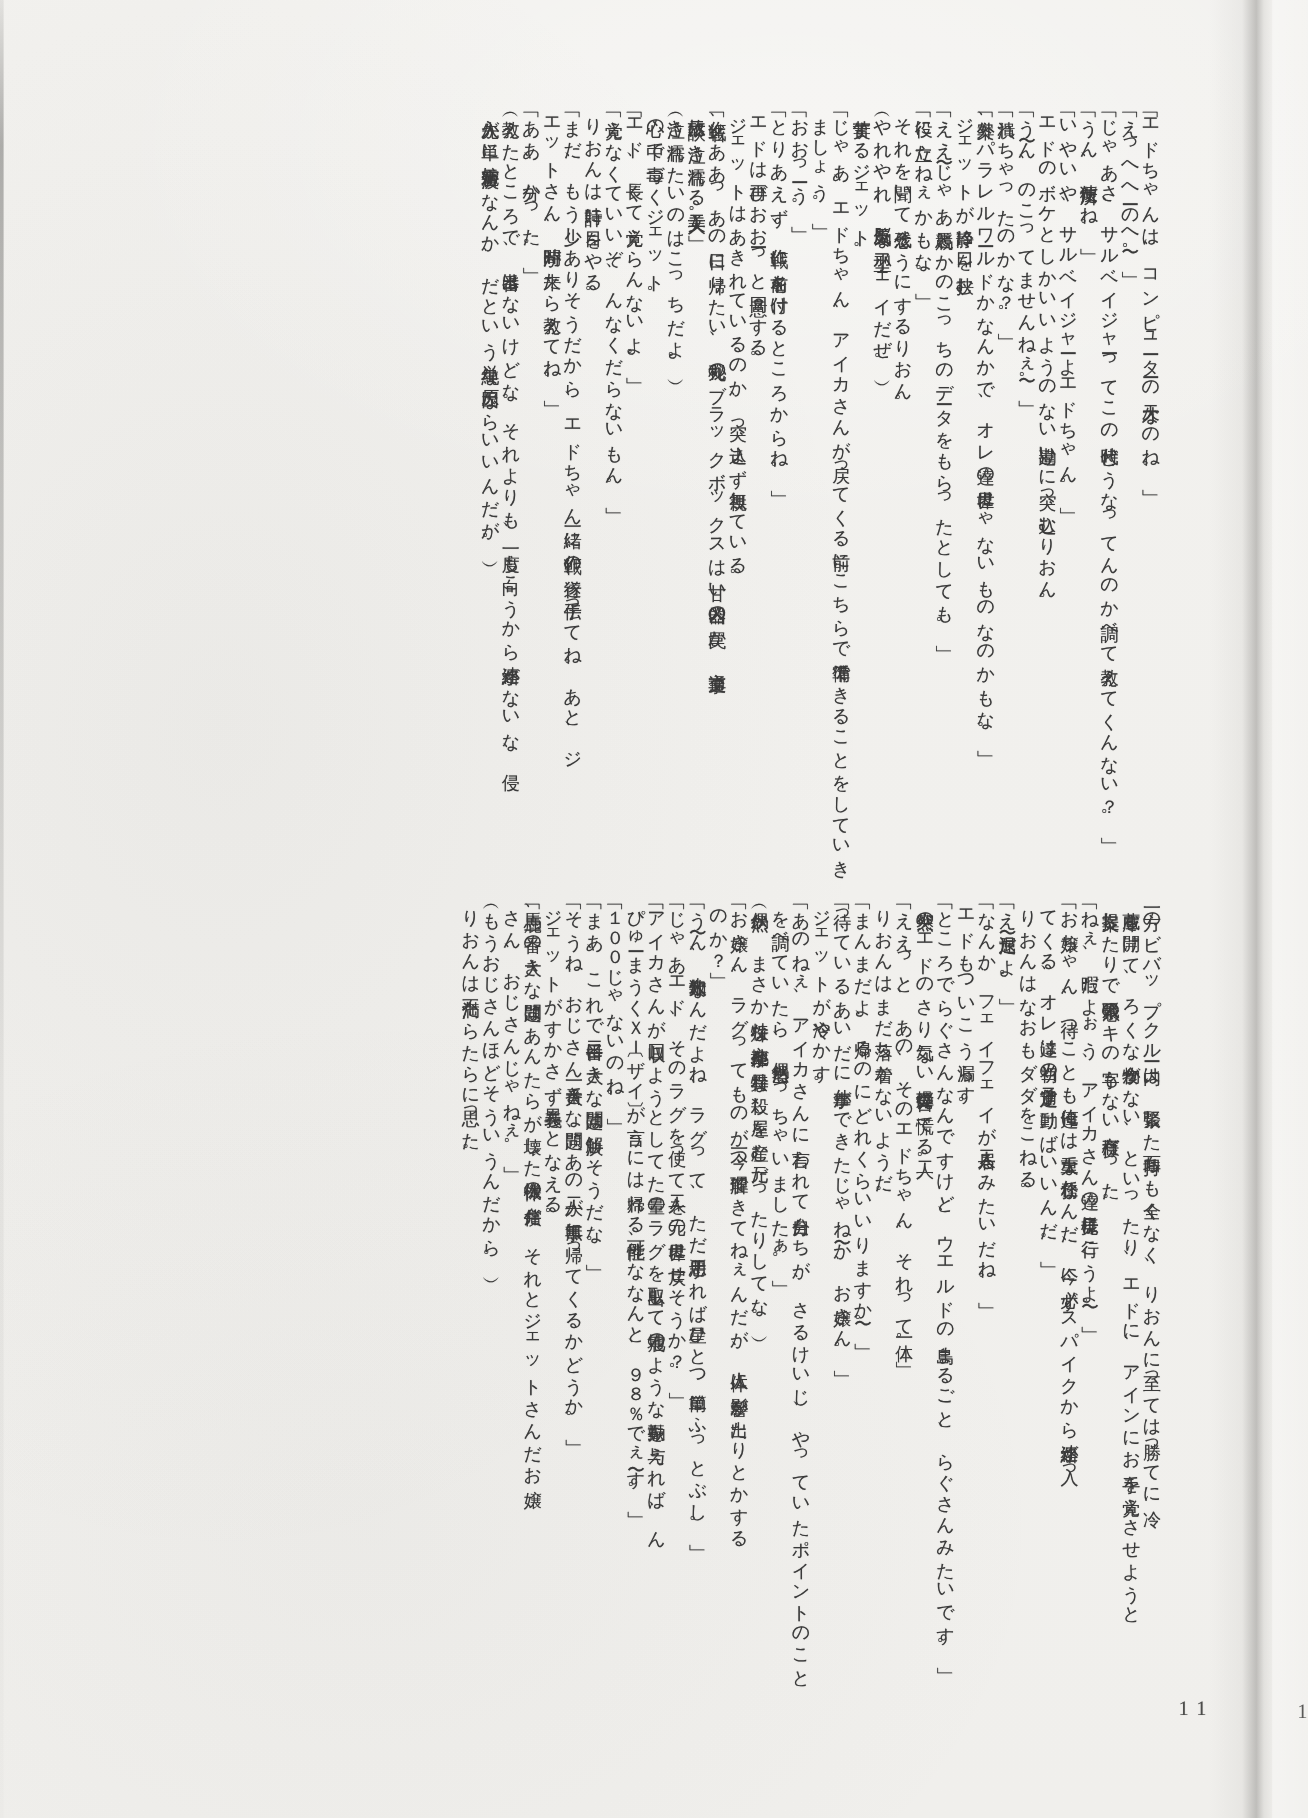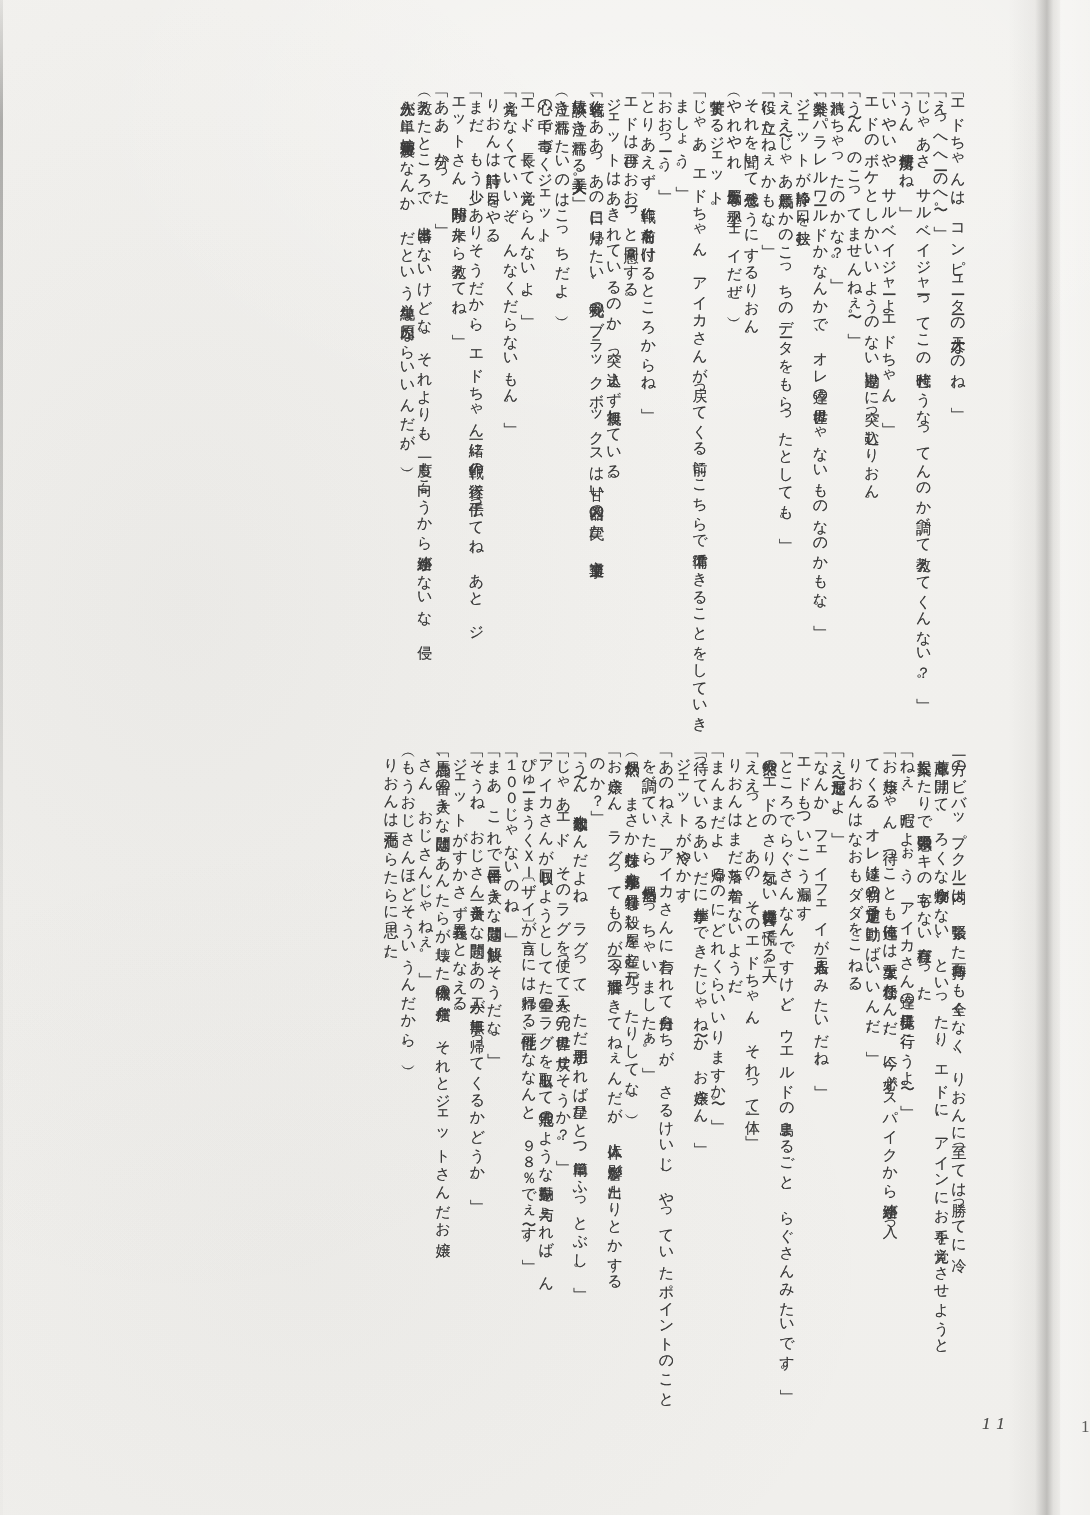--- a/index.html
+++ b/index.html
@@ -50,21 +50,20 @@
     margin:0;padding:0;
     line-height:17.2px;
     white-space:nowrap;
   }
   .upper-block{top:88px;right:124px;height:664px;}
   .lower-block{top:748px;right:123px;height:642px;}
   .page-number{
     position:absolute;left:982px;top:1414px;
     font-size:17px;color:#4e4e4c;letter-spacing:7px;
     text-shadow:0 0 0.6px rgba(70,70,70,0.5);
-    font-style:italic;
   }
   .page-number-fragment{
     position:absolute;left:1081px;top:1417px;width:9px;overflow:hidden;
     font-size:17px;color:#5a5a58;
   }
 </style>
 </head>
 <body>
 
 <div class="page-scan">

